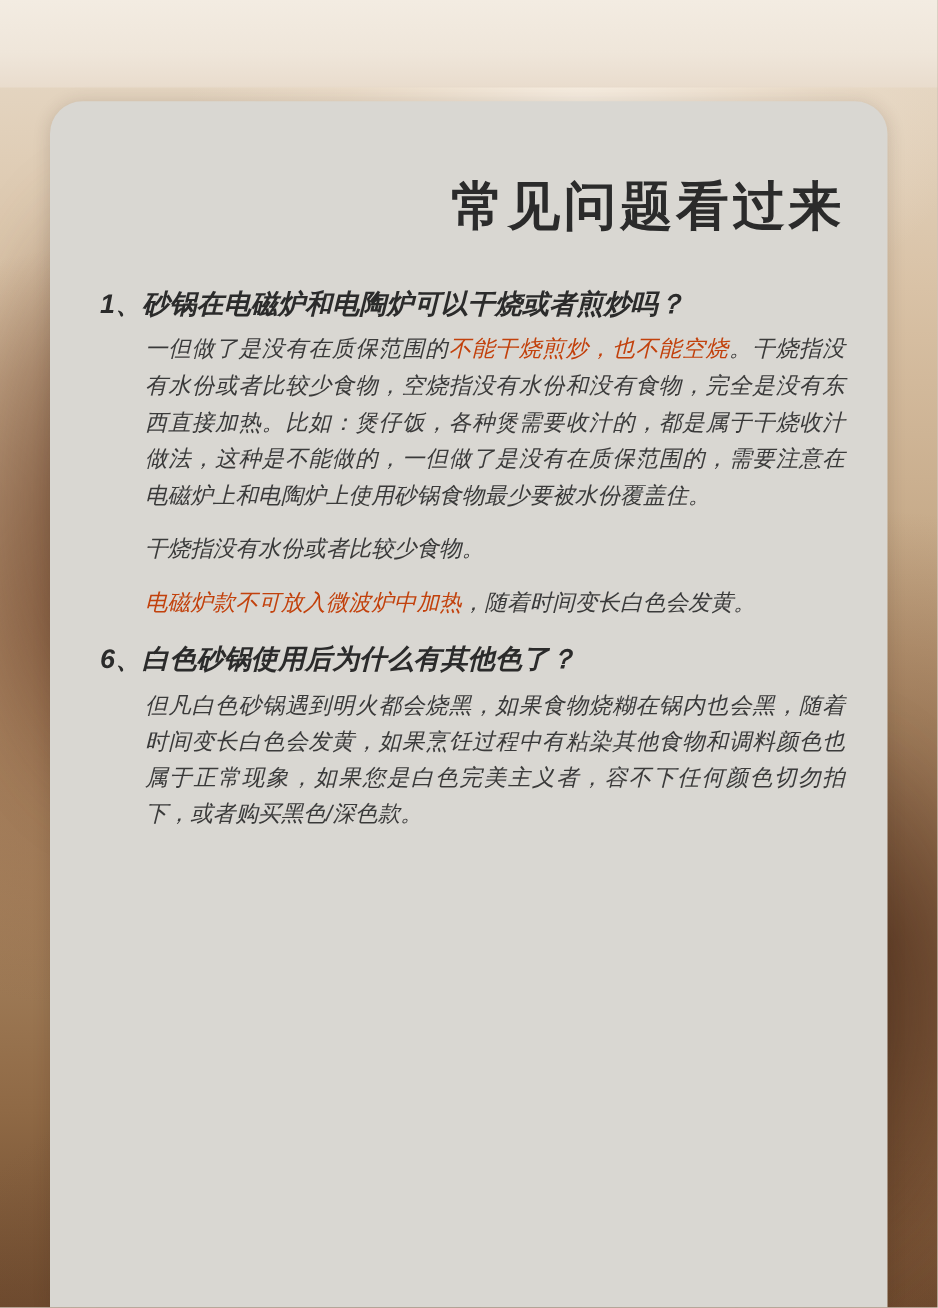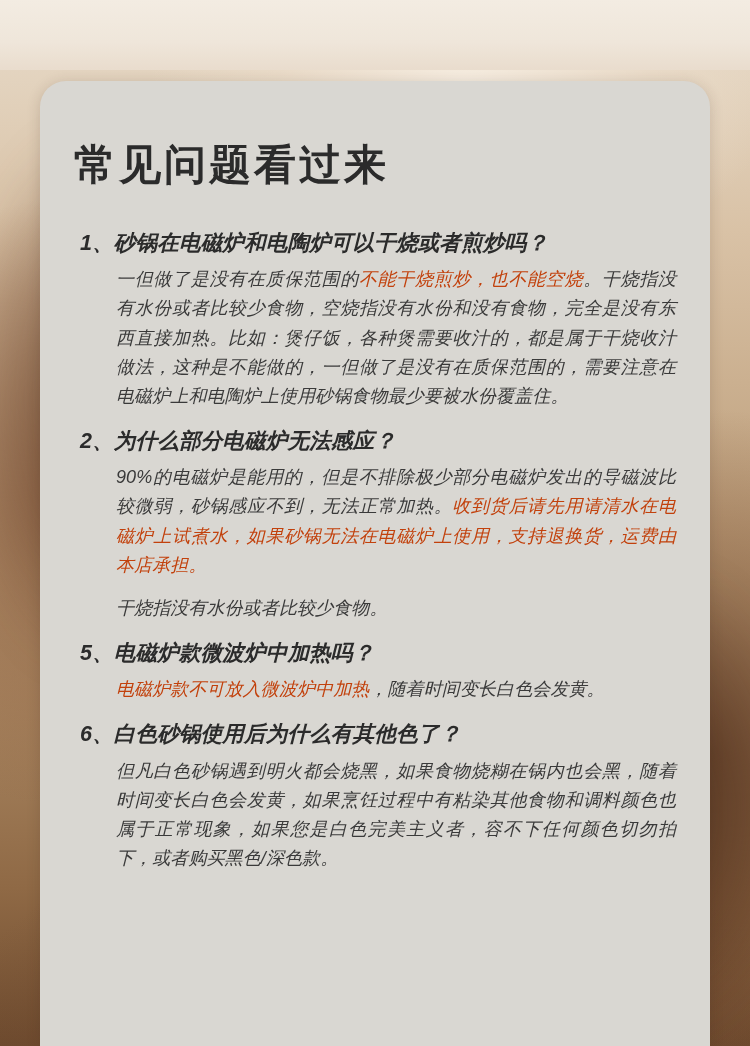--- a/index.html
+++ b/index.html
@@ -61,21 +61,21 @@
     border-radius: 26px 26px 0 0;
     box-shadow: 0 2px 14px rgba(60,40,25,0.18);
     box-sizing: border-box;
     padding: 0 34px;
     overflow: hidden;
   }
 
   .page-title {
     margin: 0;
     padding-top: 56px;
-    text-align: left;
+    text-align: right;
     font-size: 42px;
     font-weight: bold;
     letter-spacing: 3px;
     color: #2b2b2b;
   }
 
   .faq-list {
     margin-top: 34px;
   }
   .faq-item {
@@ -114,32 +114,27 @@
 <div class="card">
   <h1 class="page-title">常见问题看过来</h1>
 
   <div class="faq-list">
 
     <div class="faq-item">
       <p class="faq-q">1、砂锅在电磁炉和电陶炉可以干烧或者煎炒吗？</p>
       <p class="faq-a"><span>一但做了是没有在质保范围的</span><span class="hl">不能干烧煎炒，也不能空烧</span><span>。干烧指没有水份或者比较少食物，空烧指没有水份和没有食物，完全是没有东西直接加热。比如：煲仔饭，各种煲需要收汁的，都是属于干烧收汁做法，这种是不能做的，一但做了是没有在质保范围的，需要注意在电磁炉上和电陶炉上使用砂锅食物最少要被水份覆盖住。</span></p>
     </div>
 
-    <div class="faq-item">
-      <p class="faq-q">2、为什么部分电磁炉无法感应？</p>
-      <p class="faq-a"><span>90%的电磁炉是能用的，但是不排除极少部分电磁炉发出的导磁波比较微弱，砂锅感应不到，无法正常加热。</span><span class="hl">收到货后请先用请清水在电磁炉上试煮水，如果砂锅无法在电磁炉上使用，支持退换货，运费由本店承担。</span></p>
-    </div>
 
     <div class="faq-item">
       <p class="faq-a"><span>干烧指没有水份或者比较少食物。</span></p>
     </div>
 
 
     <div class="faq-item">
-      <p class="faq-q">5、电磁炉款微波炉中加热吗？</p>
       <p class="faq-a"><span class="hl">电磁炉款不可放入微波炉中加热</span><span>，随着时间变长白色会发黄。</span></p>
     </div>
 
     <div class="faq-item">
       <p class="faq-q">6、白色砂锅使用后为什么有其他色了？</p>
       <p class="faq-a"><span>但凡白色砂锅遇到明火都会烧黑，如果食物烧糊在锅内也会黑，随着时间变长白色会发黄，如果烹饪过程中有粘染其他食物和调料颜色也属于正常现象，如果您是白色完美主义者，容不下任何颜色切勿拍下，或者购买黑色/深色款。</span></p>
     </div>
 
   </div>
 </div>

